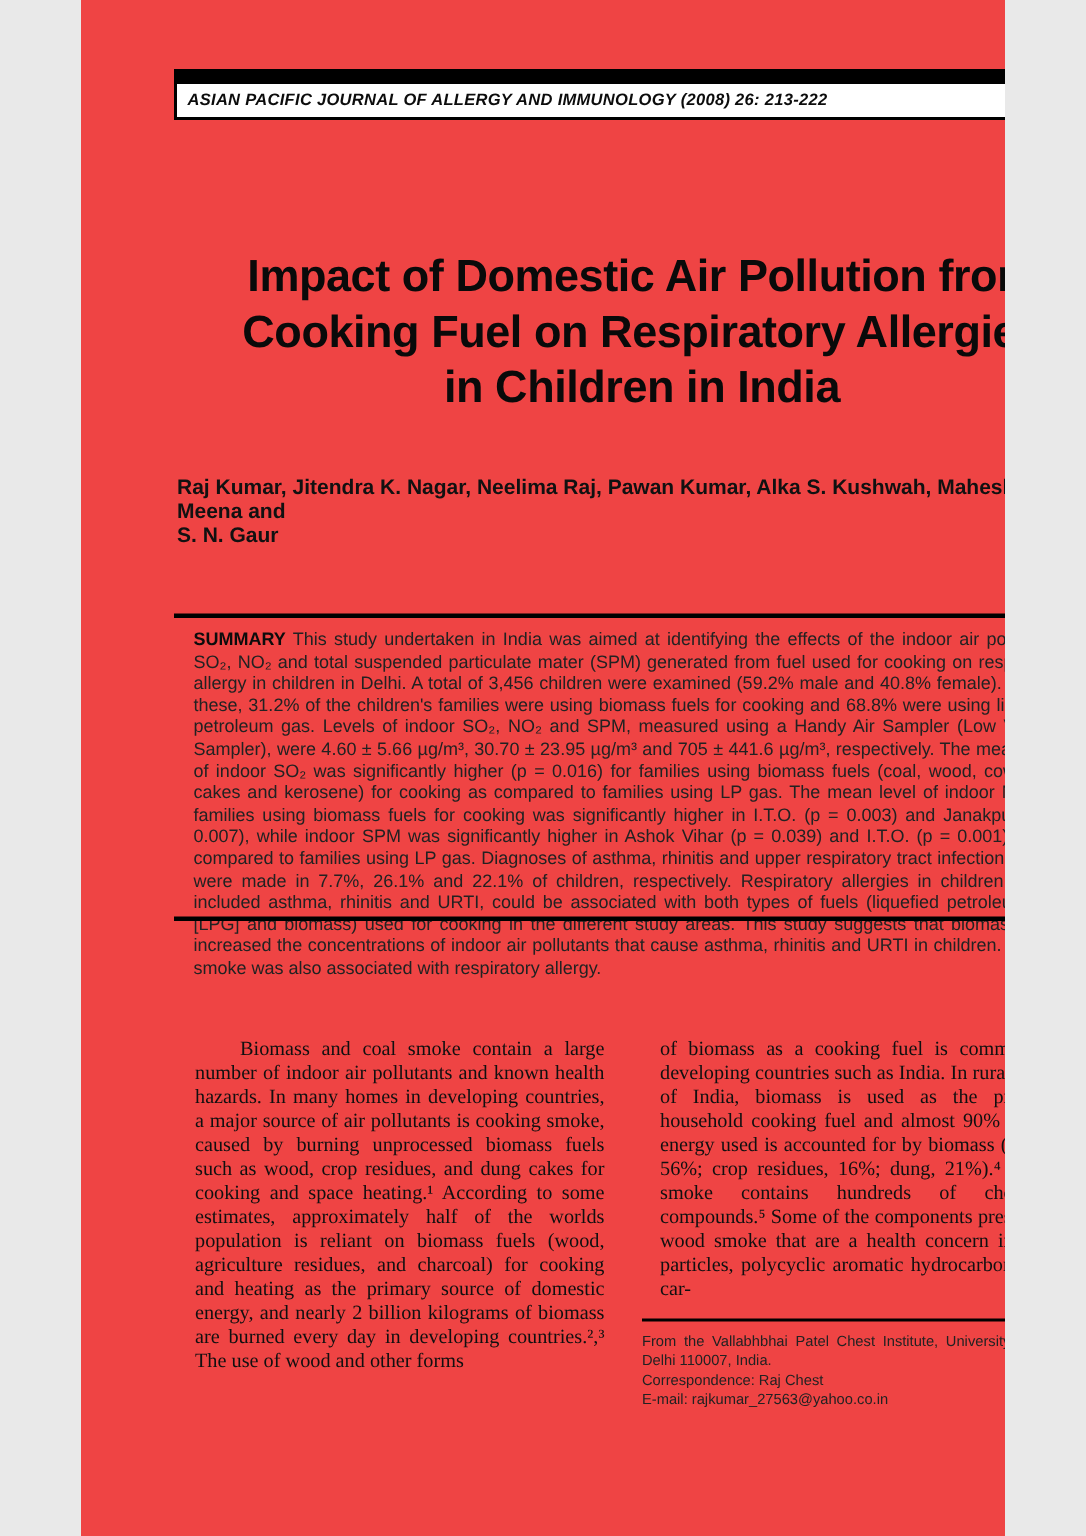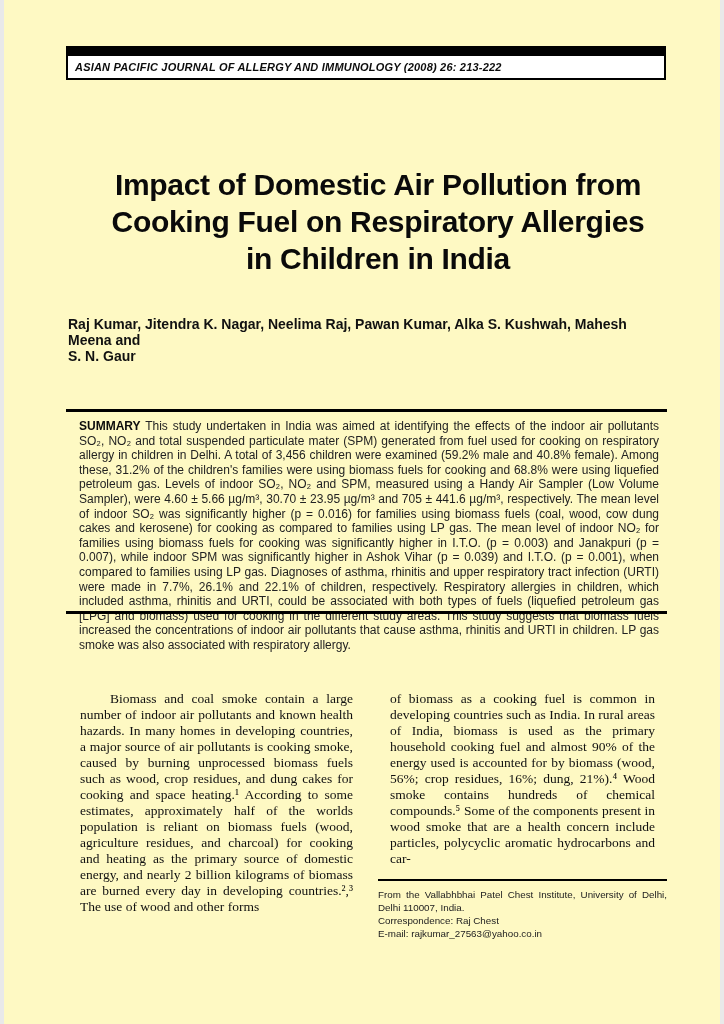--- a/index.html
+++ b/index.html
@@ -1,19 +1,19 @@
 <!DOCTYPE html>
 <html><head>
 <meta charset="utf-8">
 <style>
   html,body{margin:0;padding:0;background:#e9e9e9;}
   .page{
     position:relative;
-    width:716px;height:1024px;
-    background:#fef9c3;
+    width:616px;height:1024px;
+    background:#ef4444;
     margin:0 auto;
     overflow:hidden;
     color:#1a1a1a;
     font-family:"Liberation Sans","DejaVu Sans",sans-serif;
   }
   
   .journal-header{
     position:absolute;left:62px;top:46px;width:600px;height:34px;
     box-sizing:border-box;
     border:2px solid #000;

